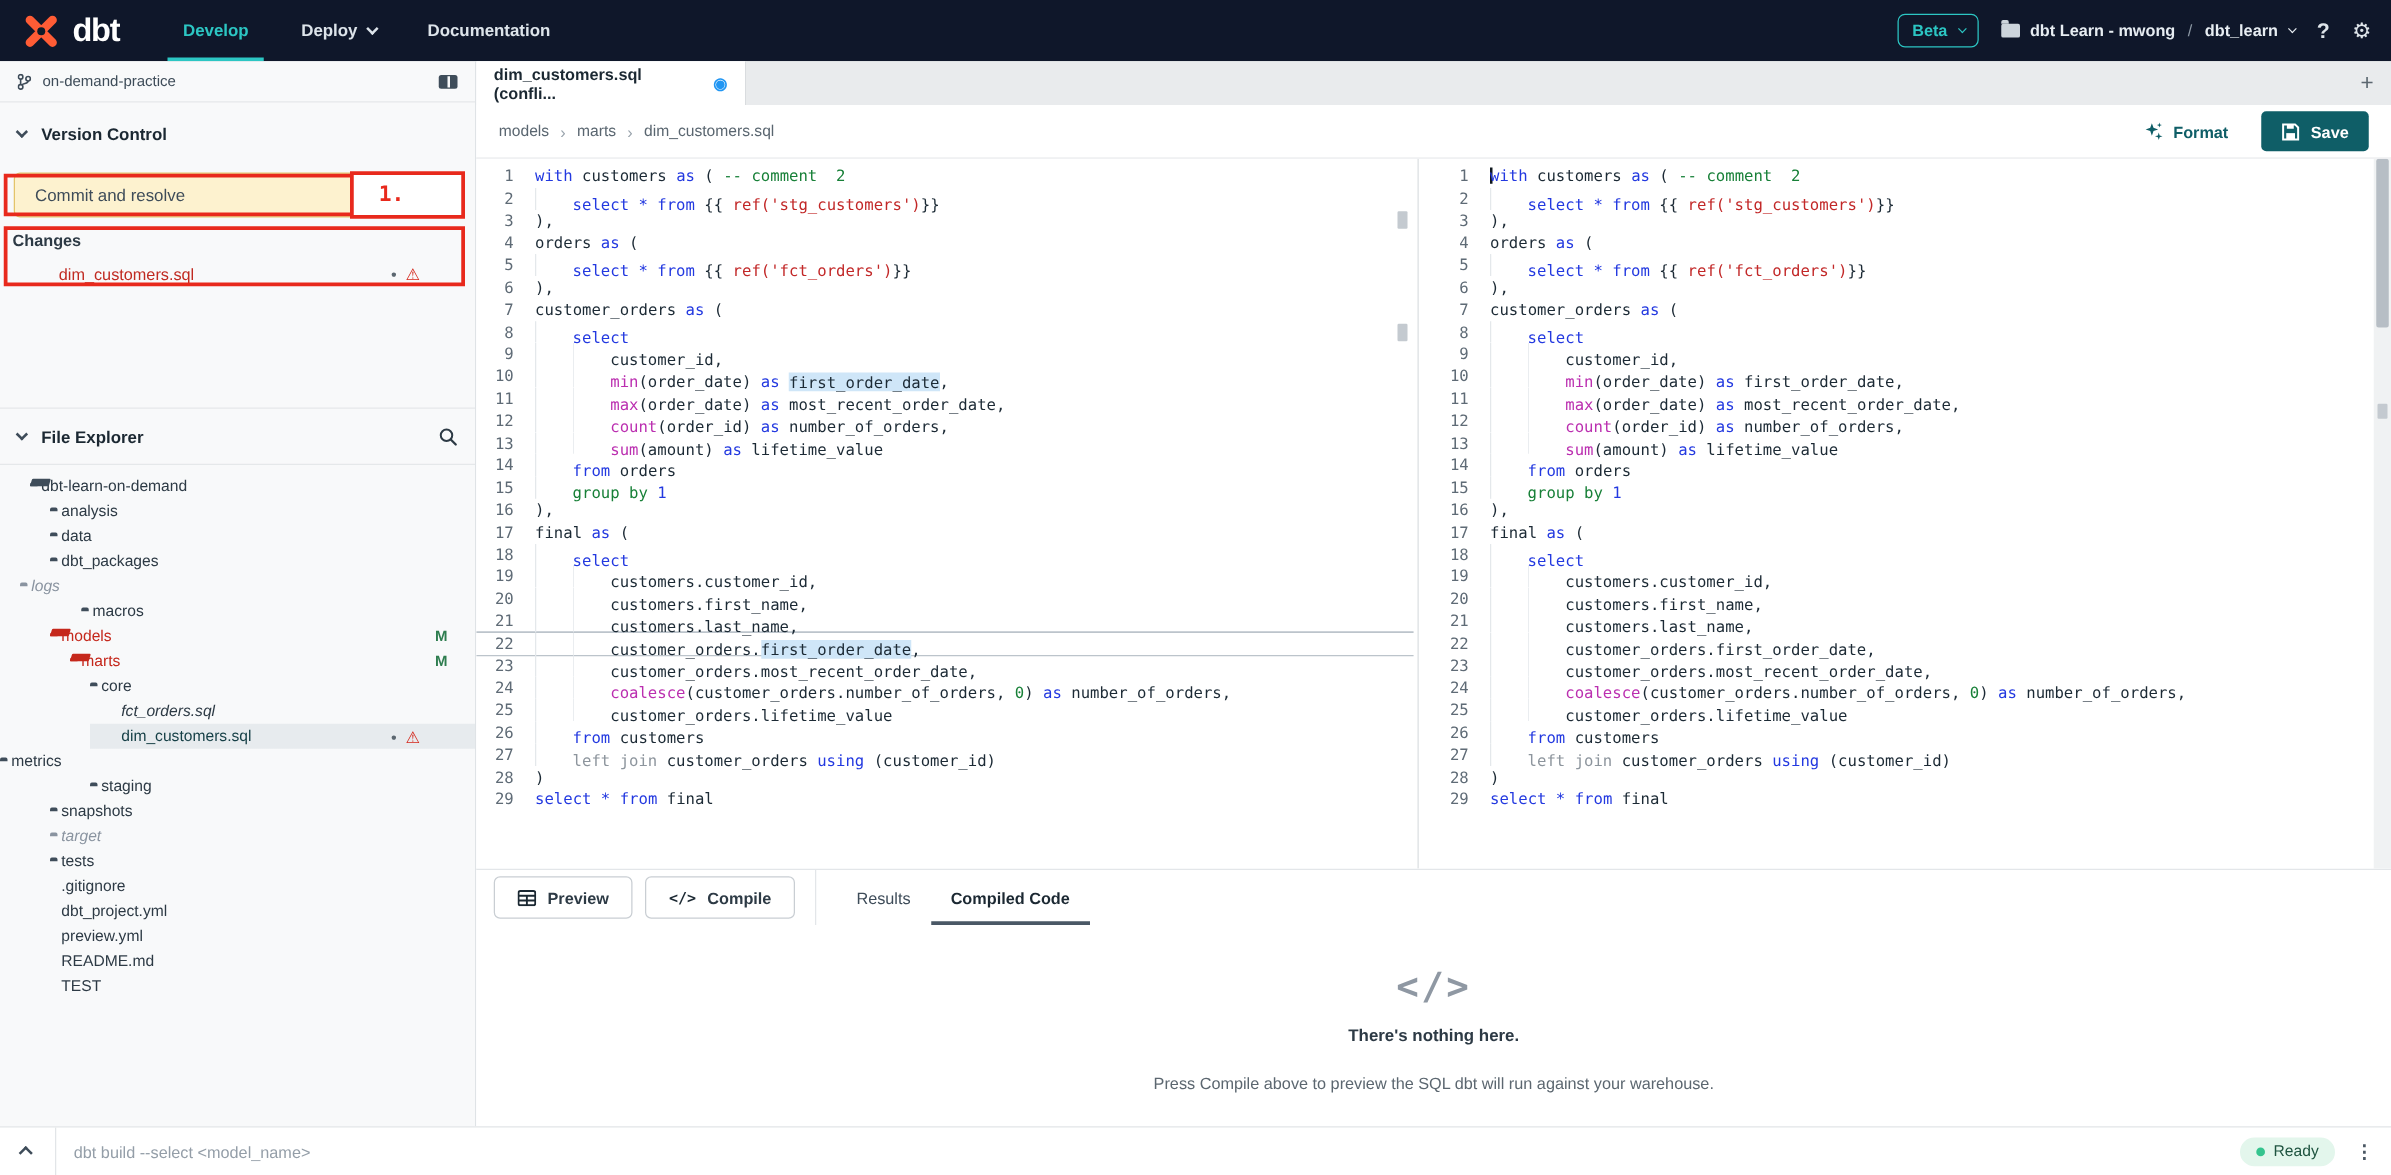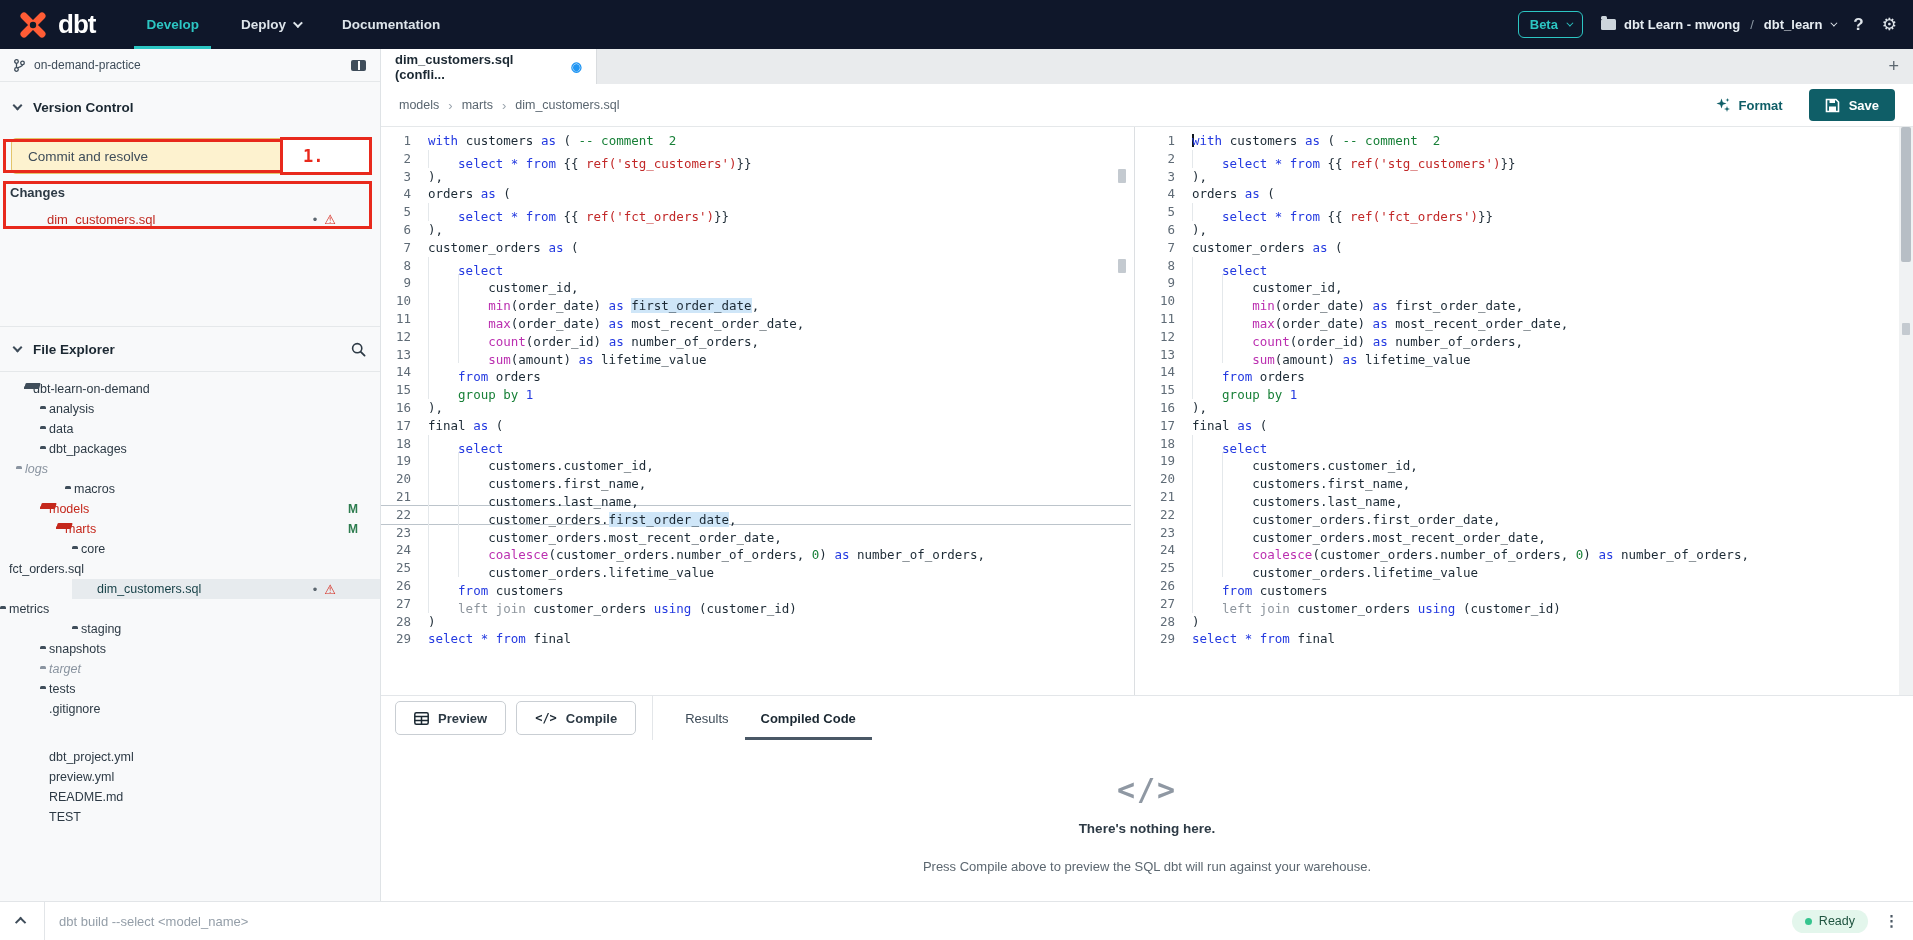--- a/index.html
+++ b/index.html
@@ -249,21 +249,21 @@
         </div>
         <div class="tree-row" style="padding-left: 56px;">
           <span class="ticon"><span class="ic ic-folder-open red"></span></span>
           <span class="tlabel red">marts</span>
           <span class="badge-m">M</span>
         </div>
         <div class="tree-row" style="padding-left: 72px;">
           <span class="ticon"><span class="ic ic-folder"></span></span>
           <span class="tlabel">core</span>
         </div>
-        <div class="tree-row" style="">
+        <div class="tree-row" style="padding-left: 88px; font-style: italic;">
           <span class="ticon"><span class="ic ic-model"></span></span>
           <span class="tlabel">fct_orders.sql</span>
         </div>
         <div class="tree-row selected" style="padding-left: 88px;">
           <span class="ticon"><span class="ic ic-model teal"></span></span>
           <span class="tlabel">dim_customers.sql</span>
           <span class="row-markers">
             <span class="mk-dot">•</span>
             <span class="mk-warn">⚠</span>
           </span>
@@ -285,21 +285,21 @@
           <span class="tlabel italic">target</span>
         </div>
         <div class="tree-row" style="padding-left: 40px;">
           <span class="ticon"><span class="ic ic-folder"></span></span>
           <span class="tlabel">tests</span>
         </div>
         <div class="tree-row" style="padding-left: 40px;">
           <span class="ticon"><span class="ic ic-file"></span></span>
           <span class="tlabel">.gitignore</span>
         </div>
-        <div class="tree-row" style="padding-left: 40px; margin-top: 28px;">
+        <div class="tree-row" style="padding-left: 40px;">
           <span class="ticon"><span class="ic ic-file"></span></span>
           <span class="tlabel">dbt_project.yml</span>
         </div>
         <div class="tree-row" style="padding-left: 40px;">
           <span class="ticon"><span class="ic ic-file"></span></span>
           <span class="tlabel">preview.yml</span>
         </div>
         <div class="tree-row" style="padding-left: 40px;">
           <span class="ticon"><span class="ic ic-file"></span></span>
           <span class="tlabel">README.md</span>

